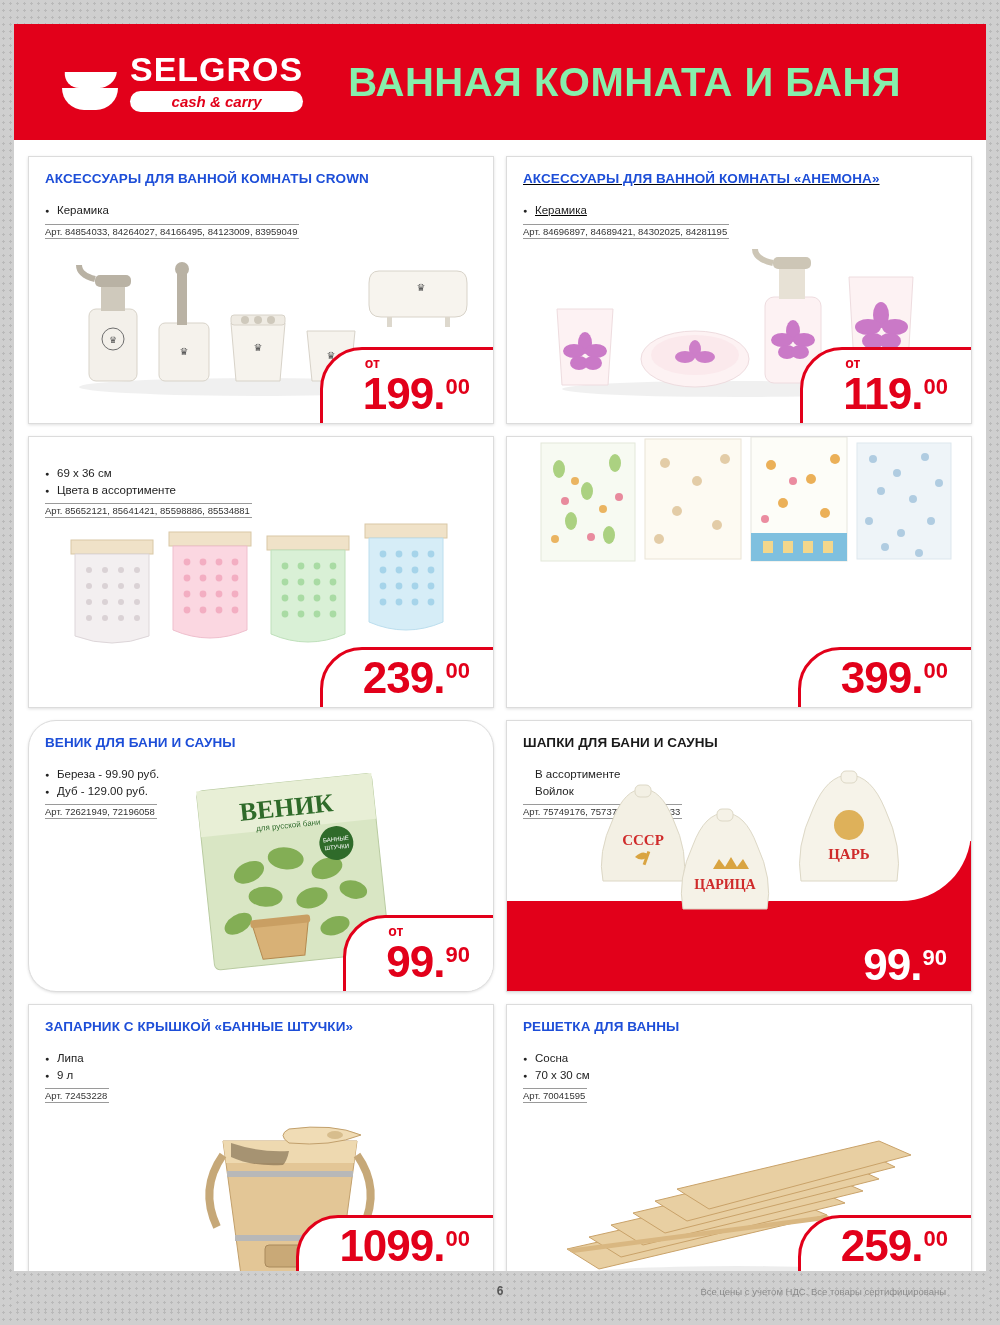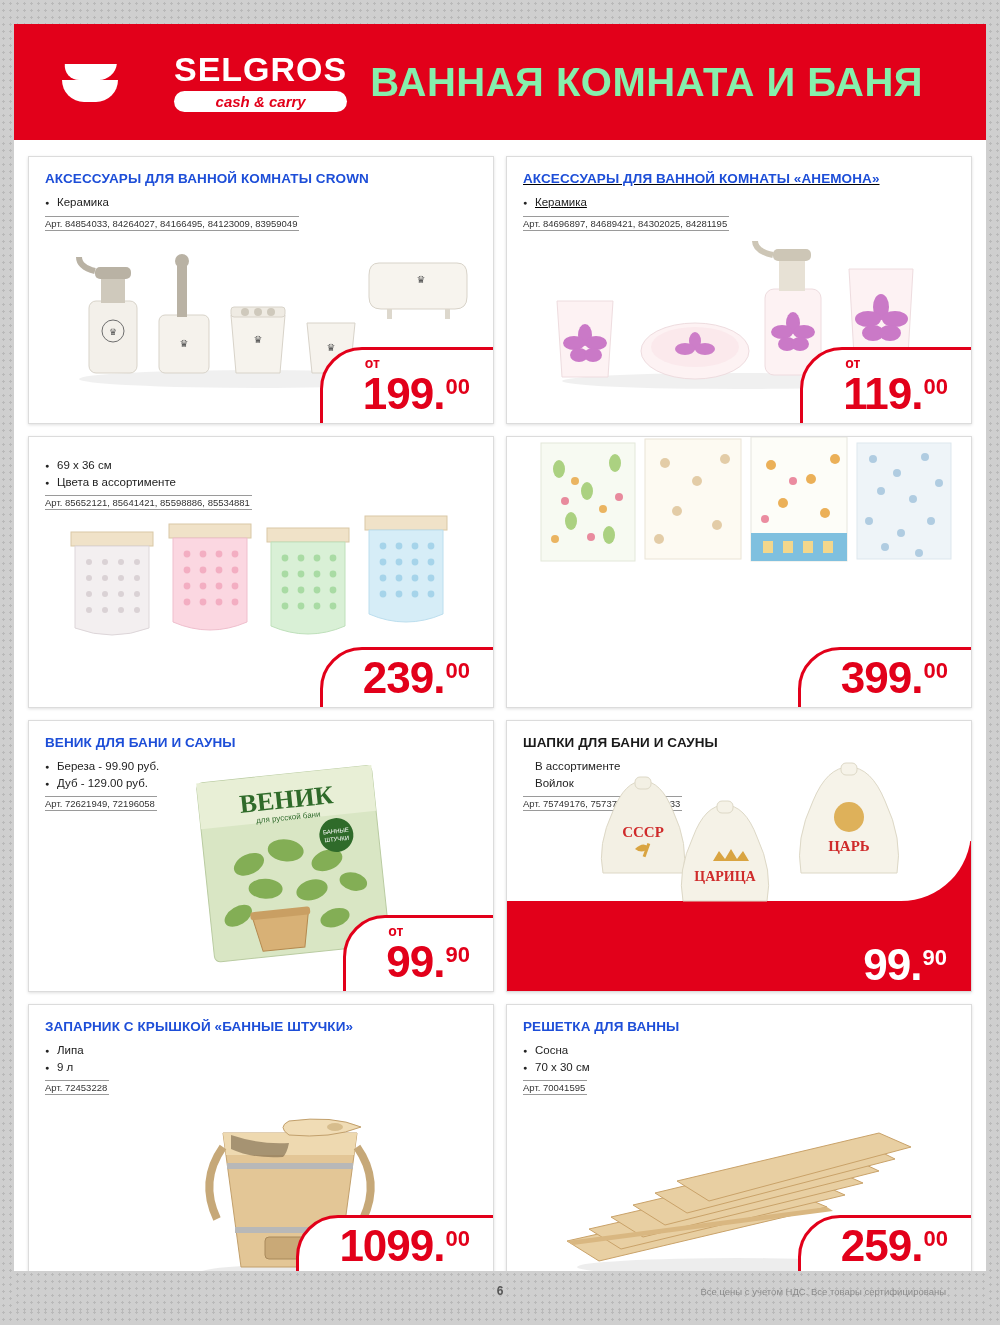--- a/index.html
+++ b/index.html
@@ -22,21 +22,21 @@
     left: 14px; top: 24px; right: 14px; bottom: 14px;
     background: #ffffff;
   }
   
   .header {
     position: absolute; left: 0; top: 0; right: 0; height: 116px;
     background: #e2001a;
     display: flex; align-items: center;
   }
   .logo-wrap {
-    display: flex; align-items: center; margin-left: 48px; gap: 44px;
+    display: flex; align-items: flex-end; margin-left: 48px;
   }
   .logo-bowl {
     width: 56px; height: 44px; position: relative; margin-right: 12px;
   }
   .logo-bowl .b1 {
     position: absolute; left: 2px; top: 4px; width: 52px; height: 16px;
     background: #fff; border-radius: 0 0 26px 26px;
     transform: skewX(-6deg);
   }
   .logo-bowl .b2 {
@@ -70,21 +70,21 @@
     border: 1px solid #dcdcdc;
     box-shadow: 0 1px 3px rgba(0,0,0,0.13);
     flex: 1;
     overflow: hidden;
   }
   .card .pad { padding: 14px 16px 0 16px; }
   .card h3 {
     font-size: 13.5px; font-weight: bold; color: #1d4ed8;
     letter-spacing: 0.1px; line-height: 1.25;
   }
-  .bullets { margin-top: 6px; }
+  .bullets { margin-top: 14px; }
   .bullets li {
     list-style: none; font-size: 11.5px; color: #222;
     line-height: 1.45; padding-left: 12px; position: relative;
   }
   .bullets li::before {
     content: "\25CF"; position: absolute; left: 0; top: 0;
     font-size: 7px; line-height: 17px; color: #222;
   }
   .art {
     margin-top: 5px; font-size: 9.5px; color: #333;
@@ -481,21 +481,21 @@
         <div class="price">
           <span class="big">399</span>
           <span class="dot">.</span>
           <span class="cents">00</span>
         </div>
       </div>
     </div>
 
     <div class="row">
 
-      <div class="card" style="height:272px;">
+      <div class="card" style="height:272px;border-radius:28px;">
         <div class="pad">
           <h3>ВЕНИК ДЛЯ БАНИ И САУНЫ</h3>
           <ul class="bullets">
             <li>Береза - 99.90 руб.</li>
             <li>Дуб - 129.00 руб.</li>
           </ul>
           <div class="art">Арт. 72621949, 72196058</div>
         </div>
         <div class="imgarea" style="height:172px;">
           <svg width="320" height="210" viewBox="0 0 320 210" style="position:absolute;left:130px;top:-50px;">

